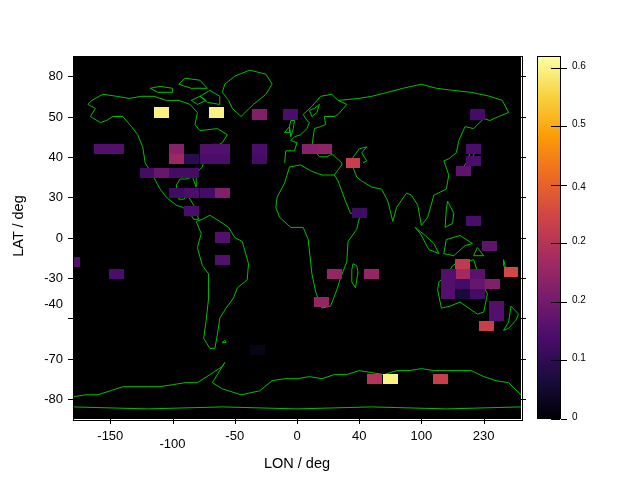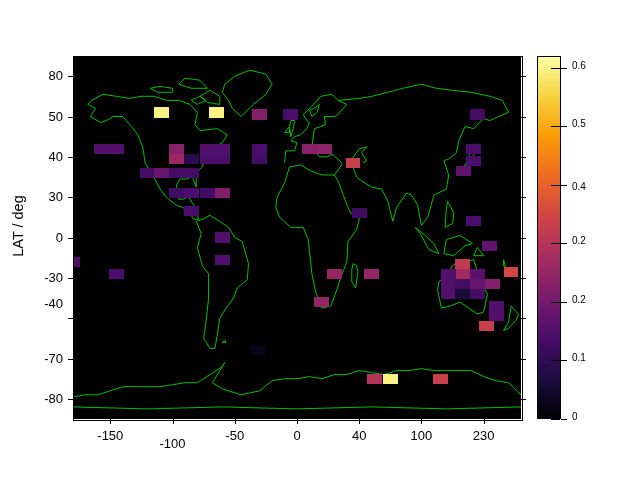--- a/index.html
+++ b/index.html
@@ -125,20 +125,21 @@
       <div class="cell" style="left: 415.644px; top: 245.025px; width: 14.9333px; height: 10.0833px; background: rgb(82, 15, 107);"></div>
       <div class="cell" style="left: 415.644px; top: 255.108px; width: 14.9333px; height: 10.0833px; background: rgb(82, 15, 107);"></div>
       <div class="cell" style="left: 405.689px; top: 265.192px; width: 14.9333px; height: 10.0833px; background: rgb(198, 63, 75);"></div>
       <div class="cell" style="left: 176.711px; top: 289.392px; width: 14.9333px; height: 10.0833px; background: rgb(8, 3, 22);"></div>
       <div class="cell" style="left: 293.689px; top: 317.625px; width: 14.9333px; height: 10.0833px; background: rgb(180, 53, 87);"></div>
       <div class="cell" style="left: 309.867px; top: 317.625px; width: 14.9333px; height: 10.0833px; background: rgb(251, 242, 134);"></div>
       <div class="cell" style="left: 359.644px; top: 317.625px; width: 14.9333px; height: 10.0833px; background: rgb(198, 63, 75);"></div>
     </div>
   <div id="plotborder"></div>
 
+  <div id="xlabel">LON / deg</div>
   <div id="ylabel">LAT / deg</div>
 
   <div id="cbar">
     <div id="cbarfill" style="background: linear-gradient(to top, rgb(0, 0, 4), rgb(27, 12, 65), rgb(74, 12, 107), rgb(120, 28, 109), rgb(165, 44, 96), rgb(207, 68, 70), rgb(237, 105, 37), rgb(251, 155, 6), rgb(247, 209, 61), rgb(252, 255, 164));"></div>
   </div>
 
 <div class="tick" style="left: 110.333px; top: 419px; width: 1px; height: 5px;"></div>
     <div class="tick" style="left: 110.333px; top: 56px; width: 1px; height: 5px;"></div>
     <div class="xtl" style="left: 80.3333px; top: 428px;">-150</div>
     <div class="tick" style="left: 172.556px; top: 419px; width: 1px; height: 5px;"></div>

